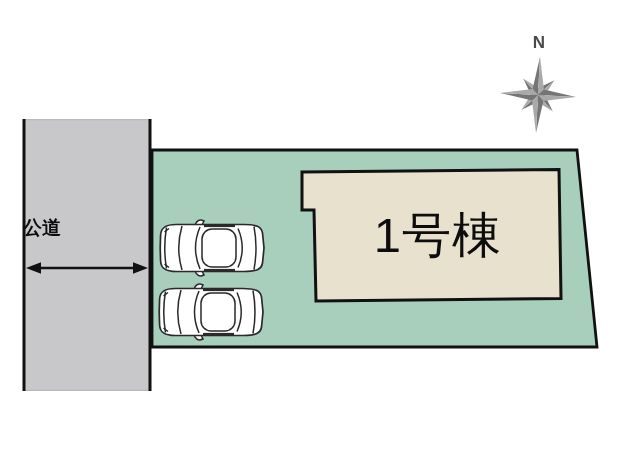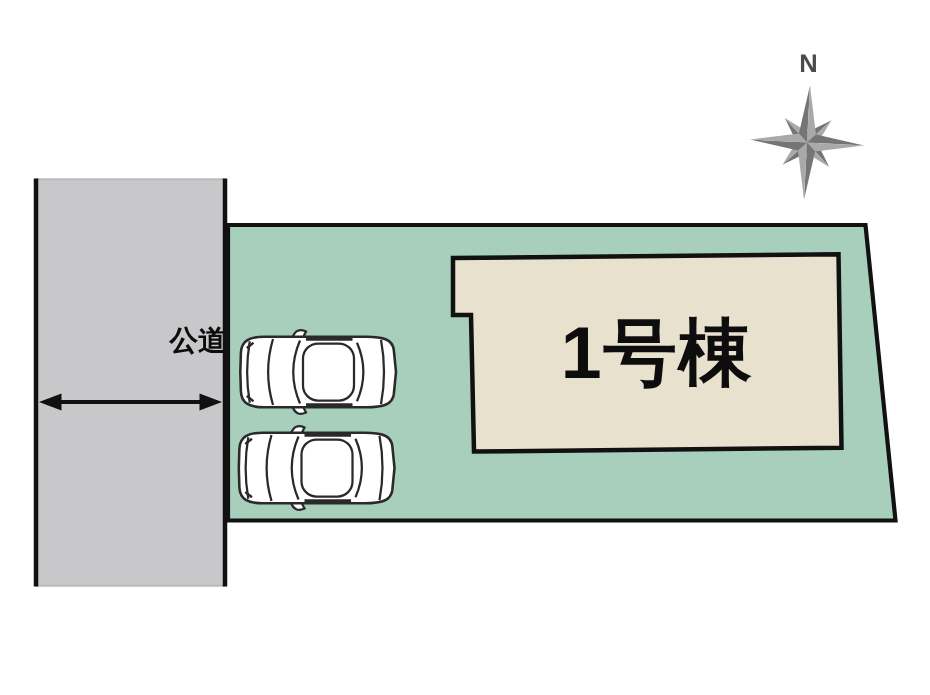--- a/index.html
+++ b/index.html
@@ -22,28 +22,28 @@
   .car-mirror{fill:#ffffff;stroke:#2a2a2a;stroke-width:1.5;}
   .rose-dark{fill:var(--compass-dark,#757575);}
   .rose-light{fill:var(--compass-light,#a9a9a9);}
   
   .lbl{position:absolute;z-index:2;}
   .north-label{
     left:522px;top:33px;width:34px;text-align:center;
     font-size:17px;font-weight:bold;color:#4a4a4a;
   }
   .road-label{
-    left:23px;top:218px;width:128px;text-align:right;
+    left:23px;top:218px;width:128px;text-align:left;
     font-size:19px;line-height:19.5px;font-weight:bold;color:#0c0c0c;
   }
   .road-label span{display:block;}
   .building-label{
     left:316px;top:172px;width:244px;height:128px;
     display:flex;align-items:center;justify-content:center;
-    font-size:49px;font-weight:bold;color:#0d0d0d;letter-spacing:1px;
+    font-size:49px;font-weight:normal;color:#0d0d0d;letter-spacing:1px;
   }
 </style>
 </head>
 <body>
 
 <div class="canvas">
 
   <svg class="scene" width="620" height="463" viewBox="0 0 620 463">
 
     <g>

